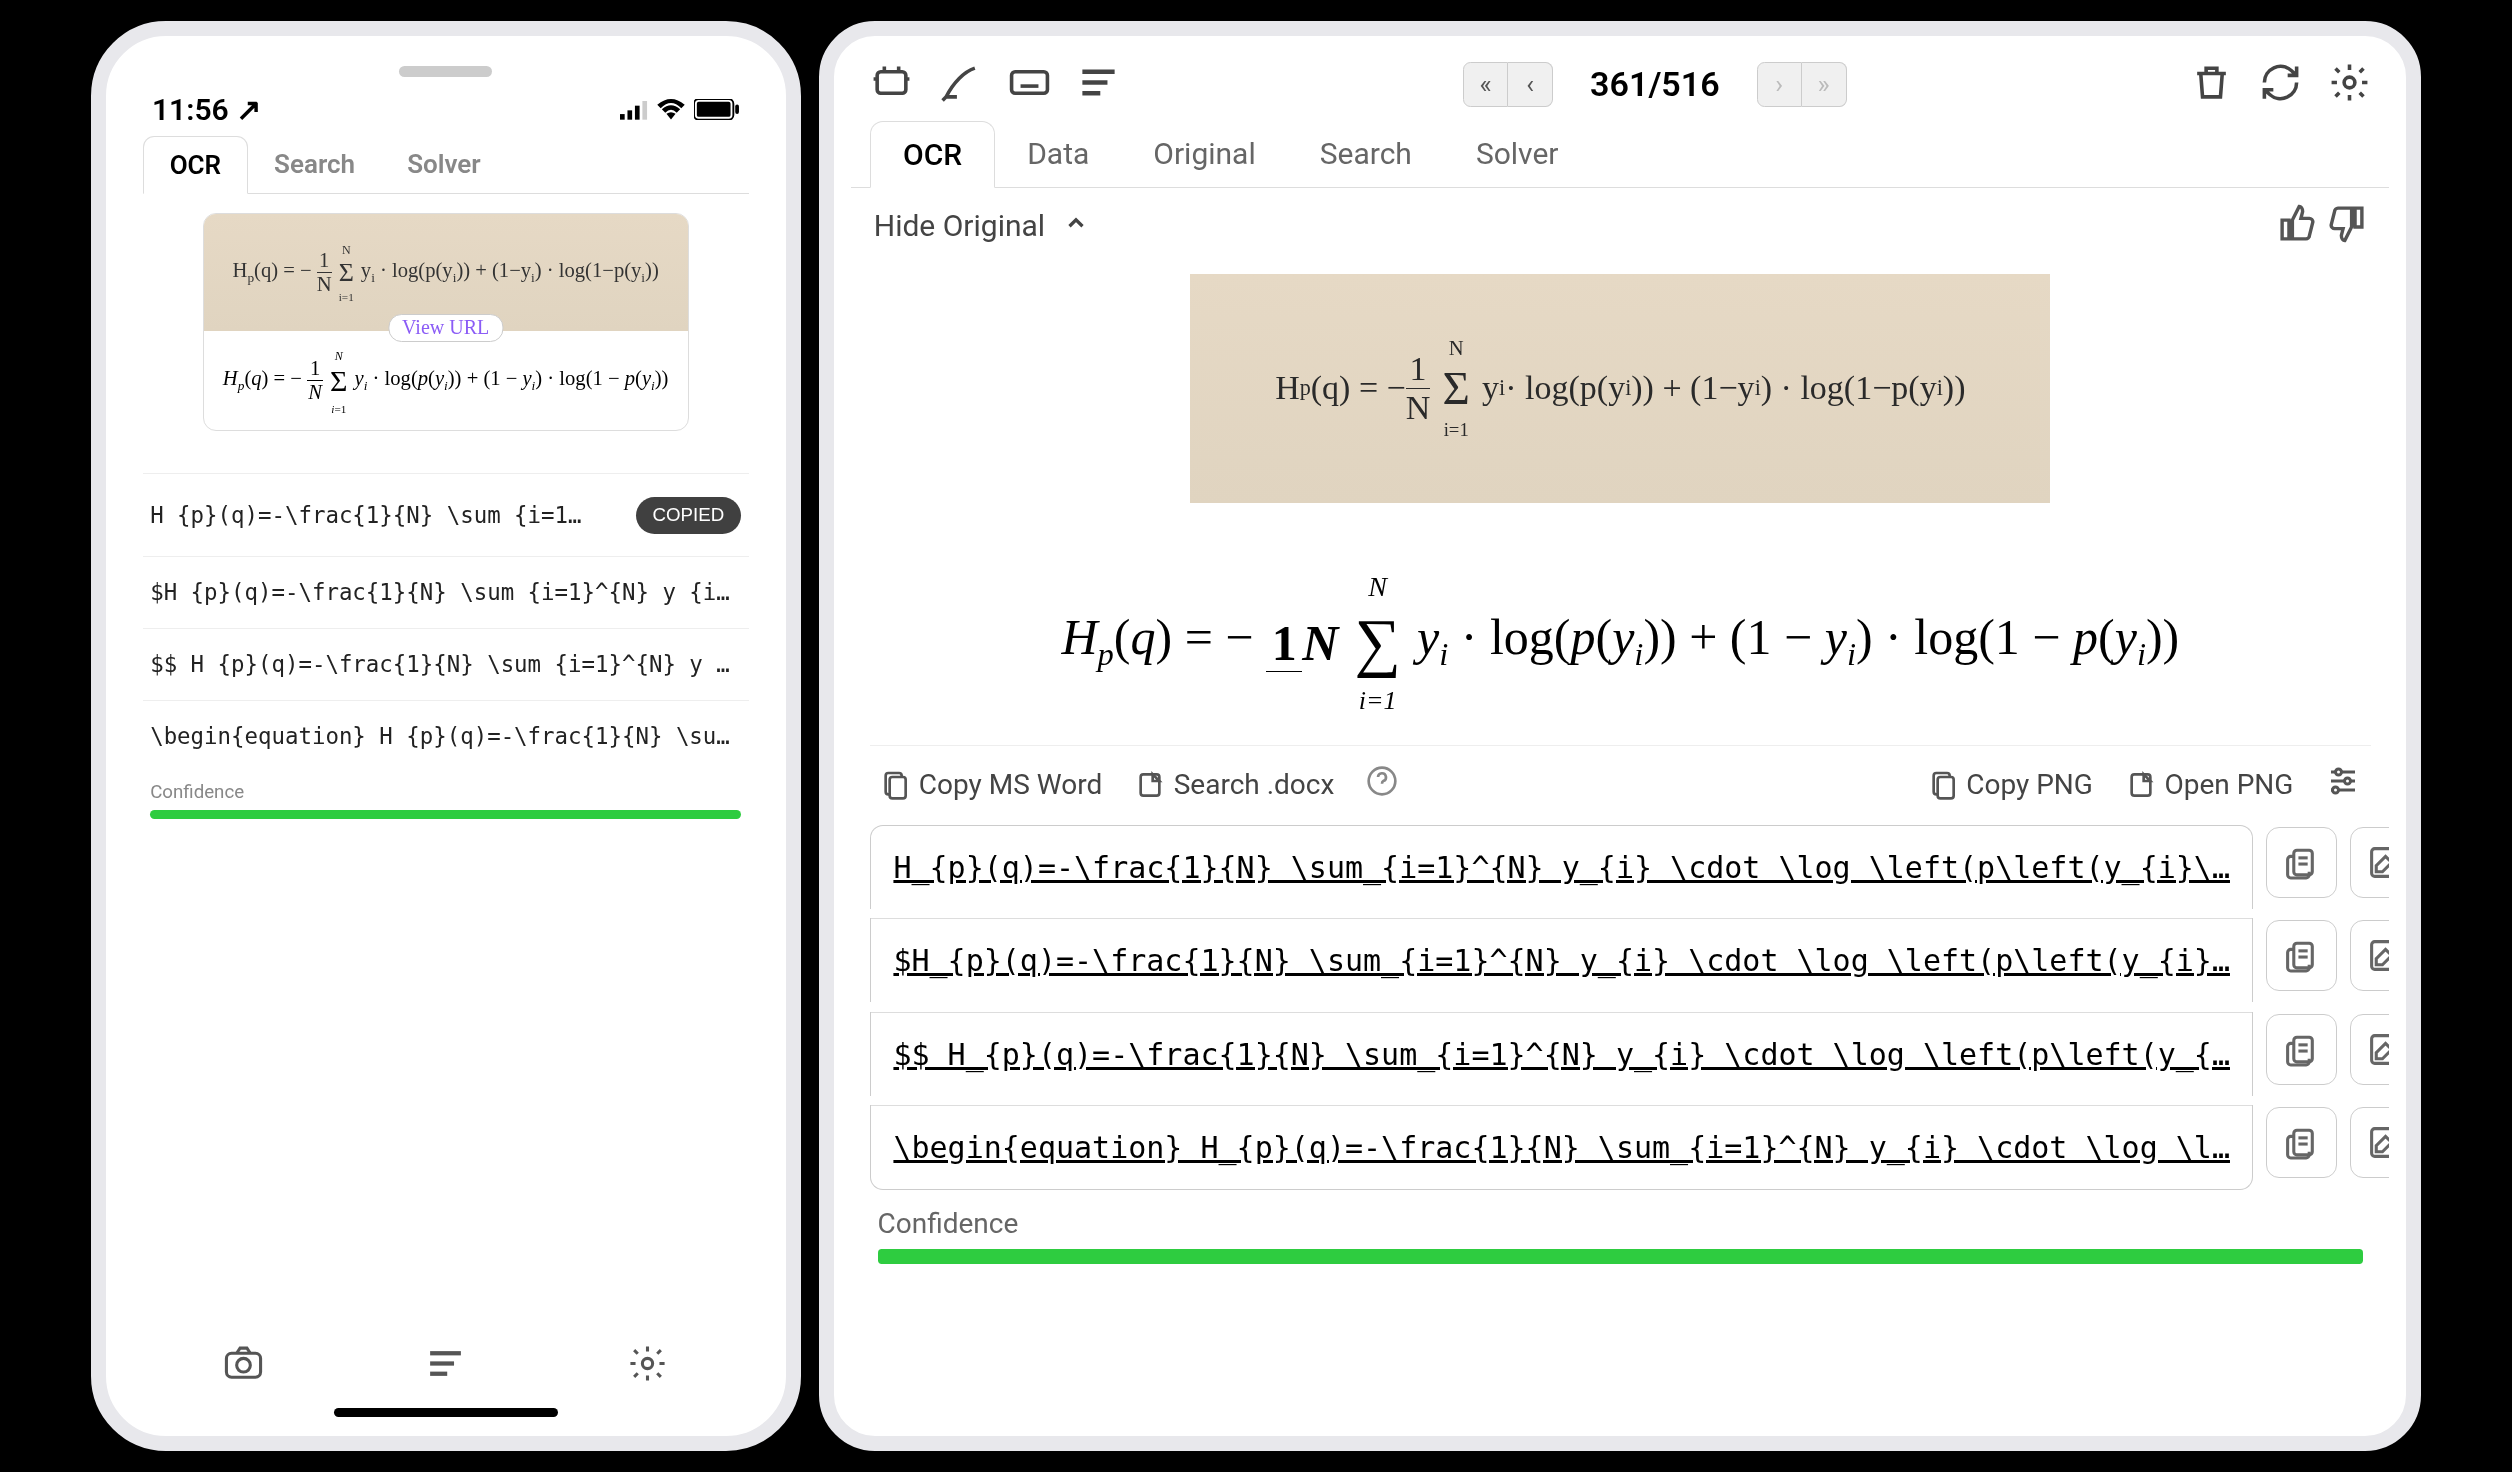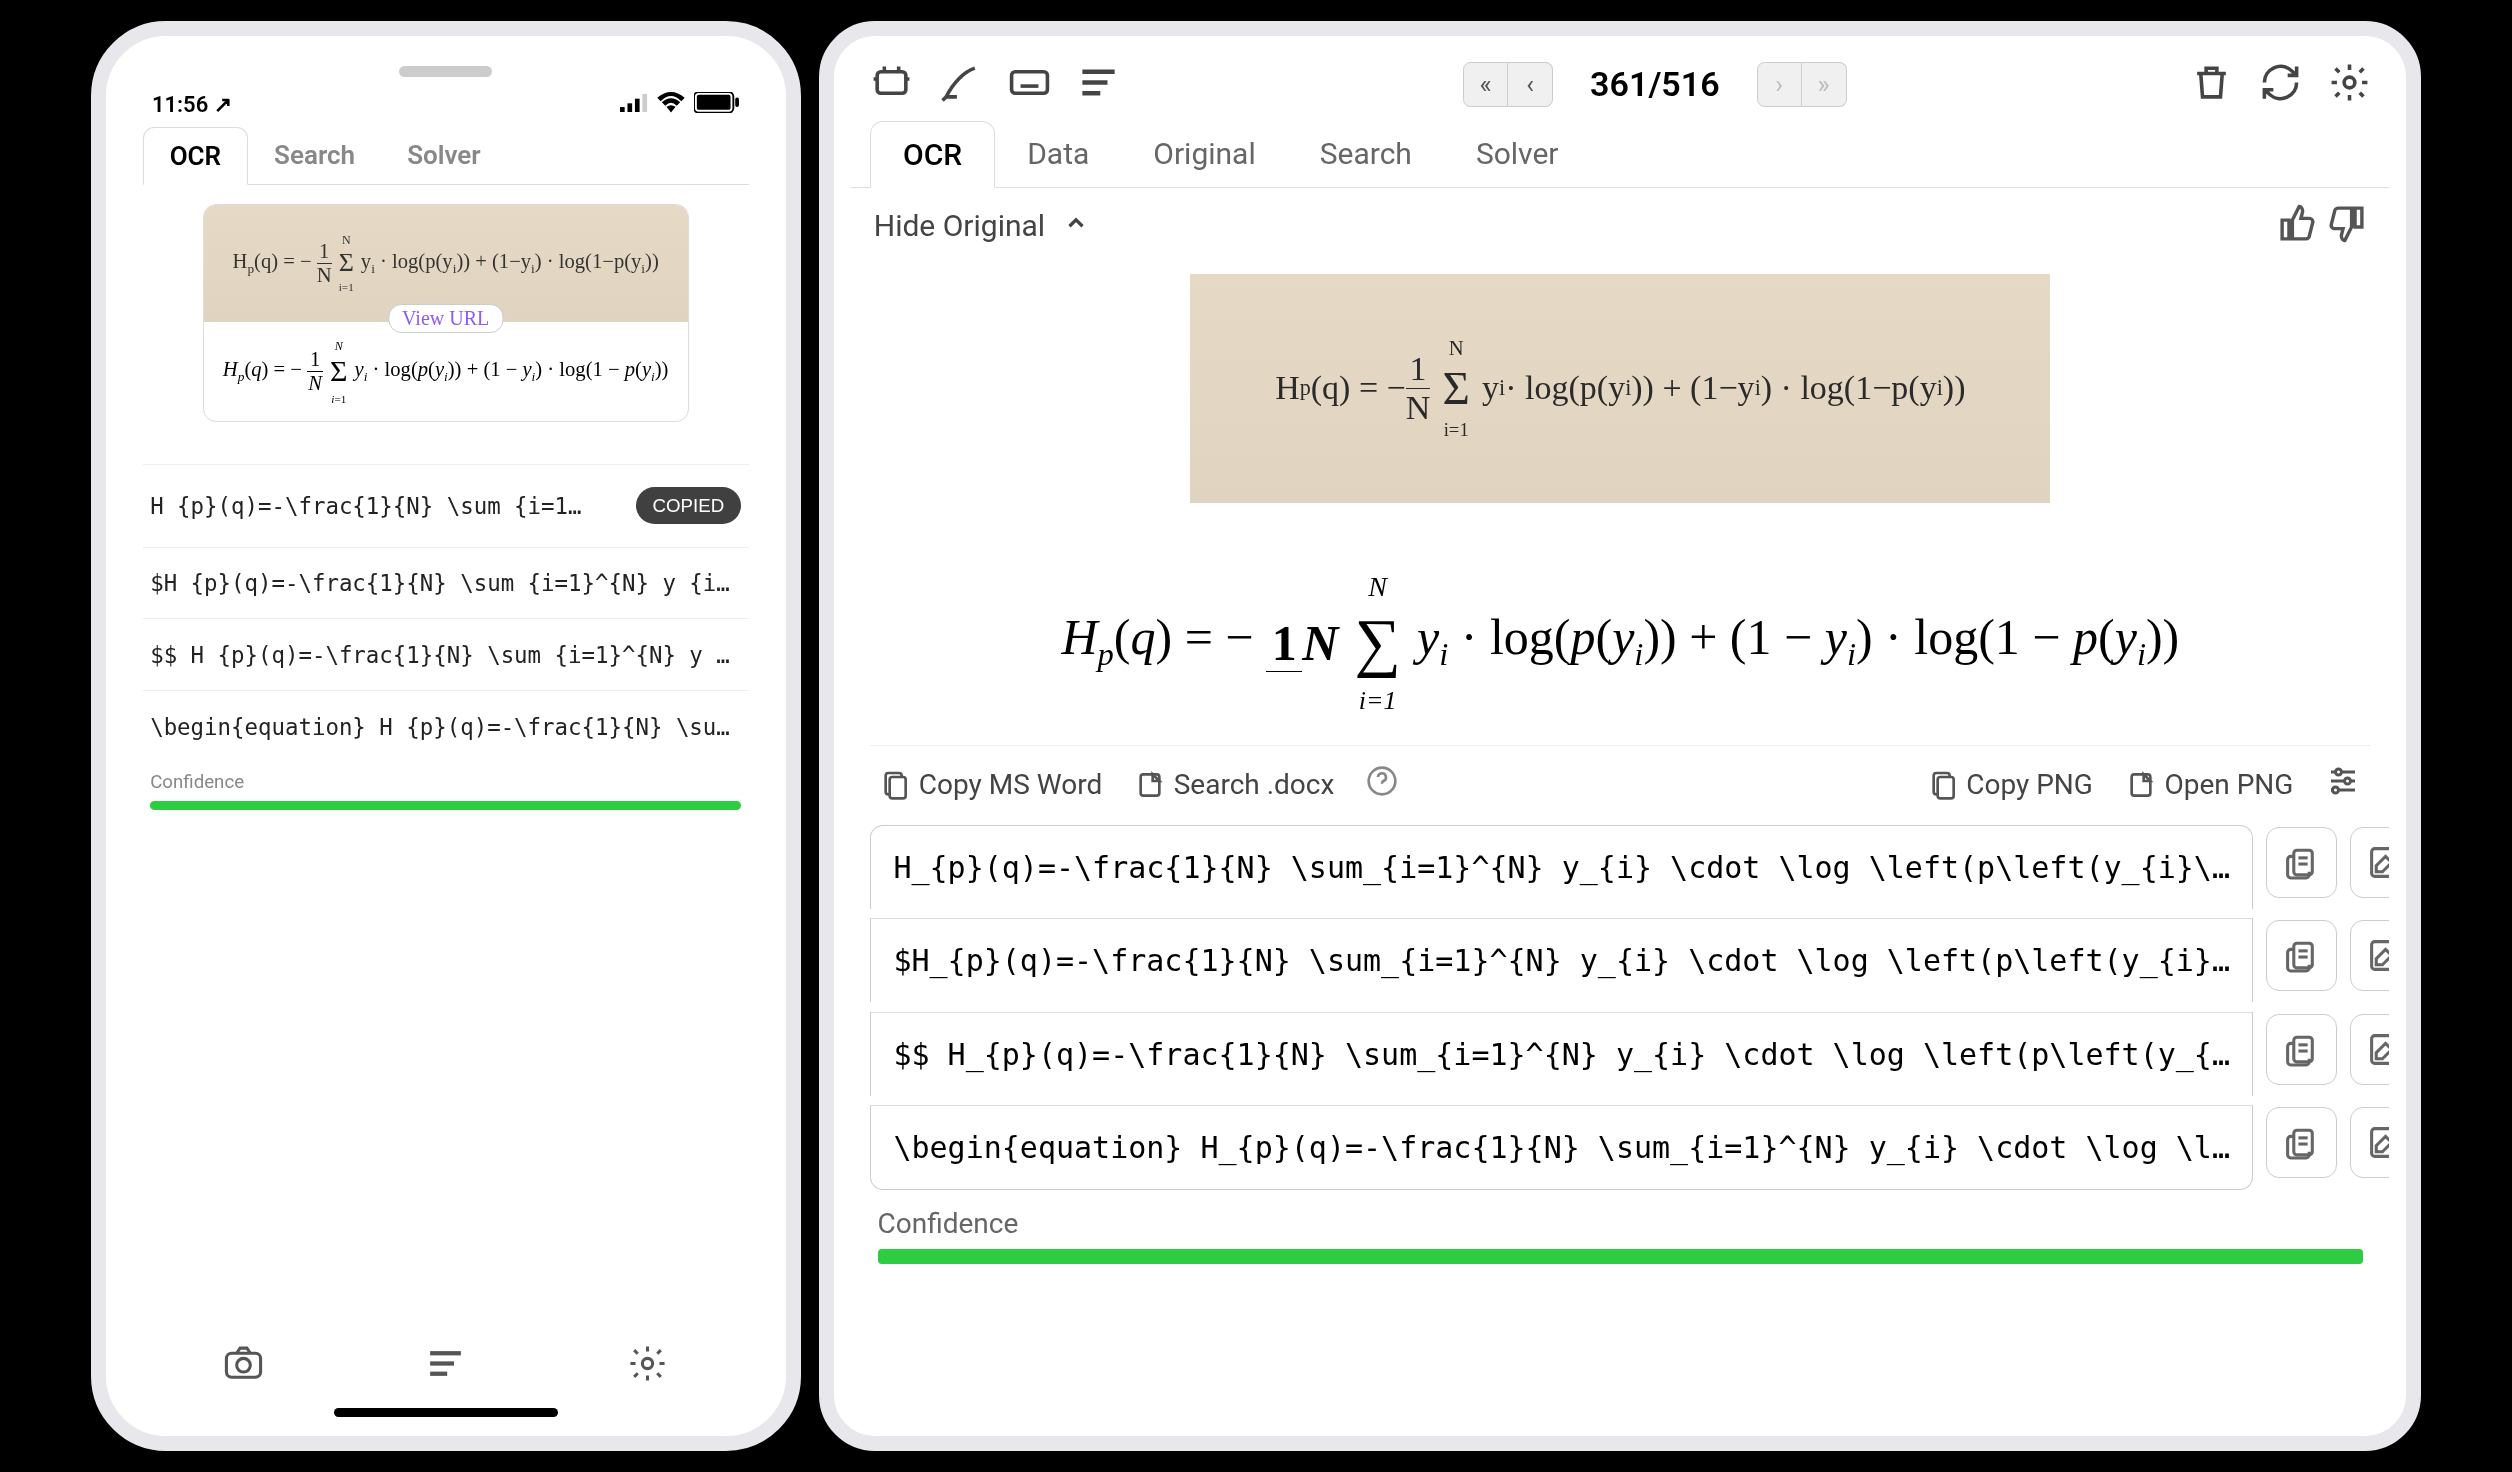--- a/index.html
+++ b/index.html
@@ -39,21 +39,21 @@
   content: "";
   width: 93px;
   height: 11.2px;
   background: #ccc;
   border-radius: 7.5px;
 }
 .phone-status {
   display: flex;
   justify-content: space-between;
   align-items: center;
-  font-size: 22px;
+  font-size: 30px;
   font-weight: 600;
   padding: 28px 9.3px 9.3px 9.3px;
 }
 .phone-status-right { display: flex; gap: 9.3px; align-items: center; }
 .phone-delete { text-align: right; font-size: 28px; font-weight: 500; padding: 14px 9.3px 23.4px; }
 .phone-tabs { display: flex; border-bottom: 0.9px solid #ddd; }
 .phone-tab {
   padding: 13px 26px;
   font-size: 26px;
   font-weight: 600;
@@ -253,20 +253,21 @@
 
 .latex-block {
   border: 1.9px solid #ccc;
   border-radius: 13px;
   margin-top: 9.3px;
 }
 .latex-line {
   display: flex;
   align-items: center;
   padding: 0;
+  text-decoration: underline;
 }
 .latex-line + .latex-line .latex-text { border-top: 0.9px solid #ddd; }
 .latex-text {
   flex: 1;
   font-family: Menlo, Consolas, monospace;
   font-size: 30px;
   padding: 24px 22.4px;
   white-space: nowrap;
   overflow: hidden;
   text-overflow: ellipsis;

